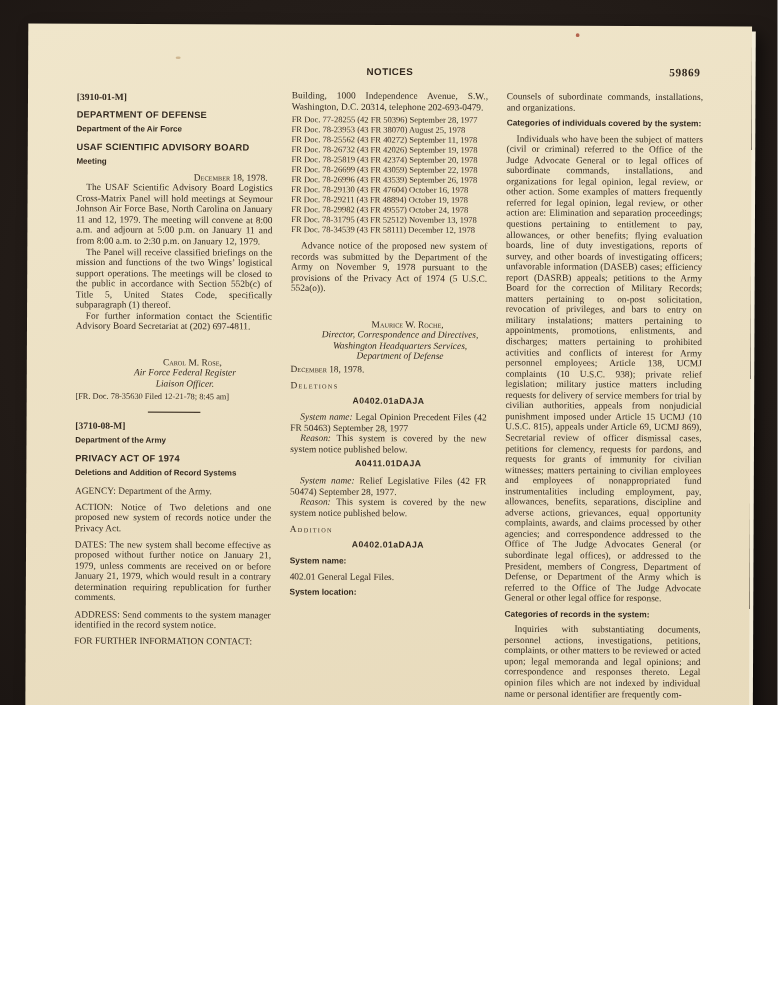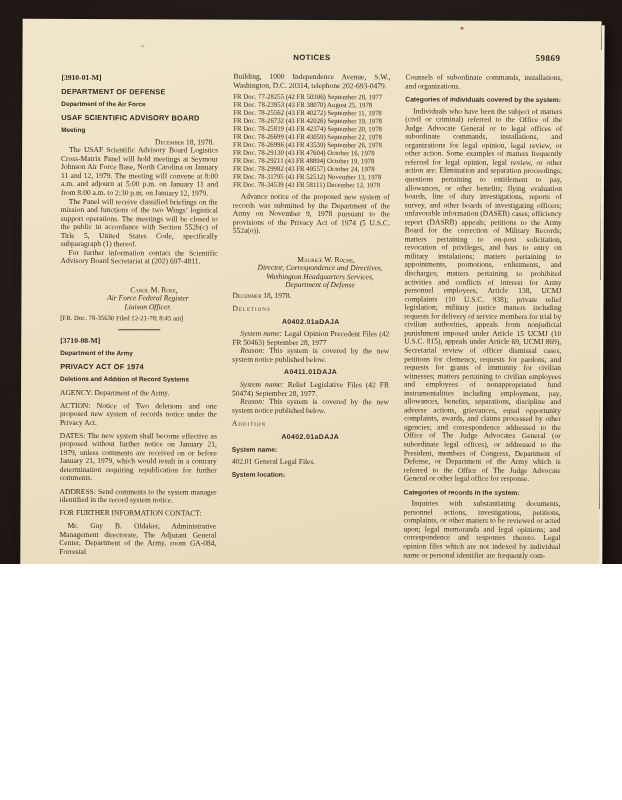--- a/index.html
+++ b/index.html
@@ -75,21 +75,20 @@
         <div class="rule"></div>
         <div class="kicker">[3710-08-M]</div>
         <div class="hc h2">Department of the Army</div>
         <div class="hc h1">PRIVACY ACT OF 1974</div>
         <div class="hc h2">Deletions and Addition of Record Systems</div>
         <p class="gap">AGENCY: Department of the Army.</p>
         <p class="gap">ACTION: Notice of Two deletions and one proposed new system of records notice under the Privacy Act.</p>
         <p class="gap">DATES: The new system shall become effective as proposed without further notice on January 21, 1979, unless comments are received on or before January 21, 1979, which would result in a contrary determination requiring republication for further comments.</p>
         <p class="gap">ADDRESS: Send comments to the system manager identified in the record system notice.</p>
         <p class="gap">FOR FURTHER INFORMATION CONTACT:</p>
-        <p class="gap ind">Mr. Guy B. Oldaker, Administrative Management directorate, The Adjutant General Center, Department of the Army, room GA-084, Forrestal</p>
       </div>
 
       <div class="col">
         <p>Building, 1000 Independence Avenue, S.W., Washington, D.C. 20314, telephone 202-693-0479.</p>
         <div class="frlist">
           <div>FR Doc. 77-28255 (42 FR 50396) September 28, 1977</div>
           <div>FR Doc. 78-23953 (43 FR 38070) August 25, 1978</div>
           <div>FR Doc. 78-25562 (43 FR 40272) September 11, 1978</div>
           <div>FR Doc. 78-26732 (43 FR 42026) September 19, 1978</div>
           <div>FR Doc. 78-25819 (43 FR 42374) September 20, 1978</div>

